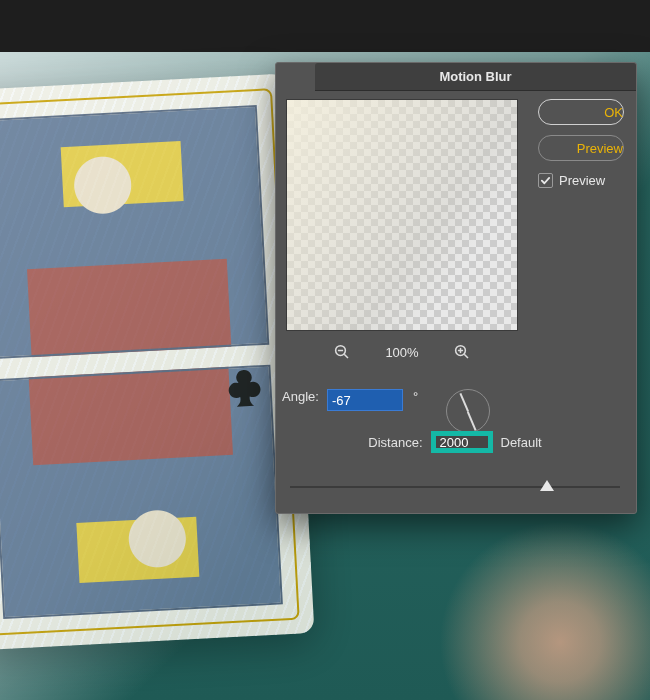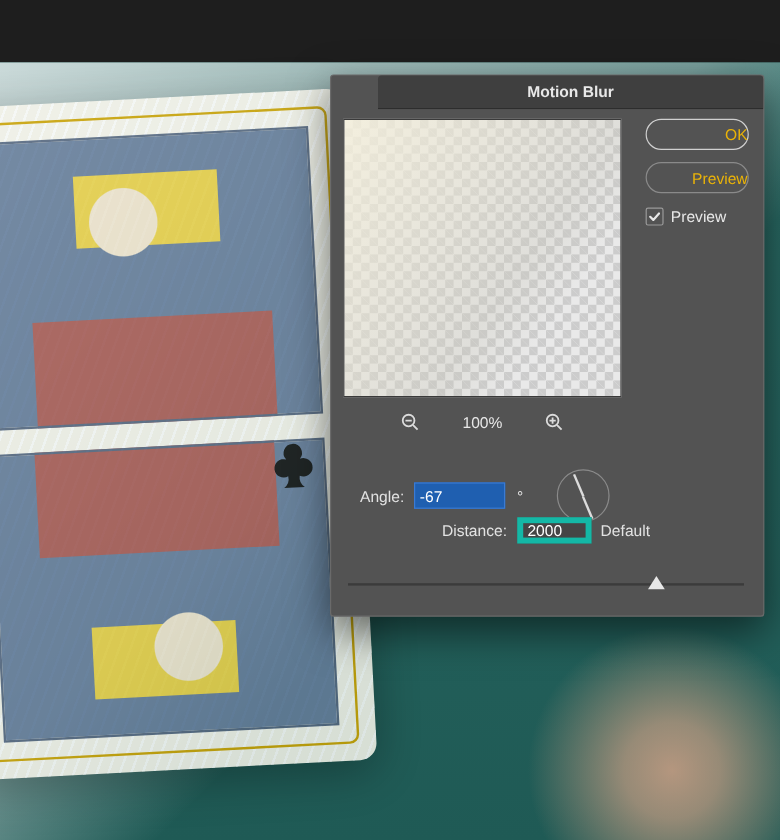--- a/index.html
+++ b/index.html
@@ -94,21 +94,21 @@
     display:inline-flex; align-items:center; justify-content:center; background:#535353; cursor:pointer;
   }
   .chk svg { width:11px; height:11px; }
 
   .zoom-row { position:absolute; top:247px; left:10px; width:232px; height:28px;
     display:flex; align-items:center; justify-content:center; gap:34px; }
   .zoom-row .zicon { width:18px; height:18px; color:#dcdcdc; cursor:pointer; }
   .zoom-row .zicon svg { width:100%; height:100%; }
   .zoom-label { font-size:13px; }
 
-  .angle-row { position:absolute; top:298px; left:24px; right:16px; height:48px; display:flex; align-items:center; gap:8px; }
+  .angle-row { position:absolute; top:298px; left:6px; right:16px; height:48px; display:flex; align-items:flex-start; gap:8px; }
   .lbl { font-size:13px; color:#e2e2e2; }
   .num-input {
     width:76px; height:22px; background:#454545; border:1px solid #3a3a3a; color:#fff;
     font-size:13px; padding:0 4px;
   }
   .num-input.sel { background:#1f5fb0; border:1px solid #3a7bd4; color:#fff; }
   .deg { margin-left:2px; }
   .angle-dial {
     width:44px; height:44px; border:1px solid #8a8a8a; border-radius:50%; position:relative; margin-left:20px; cursor:pointer;
   }

